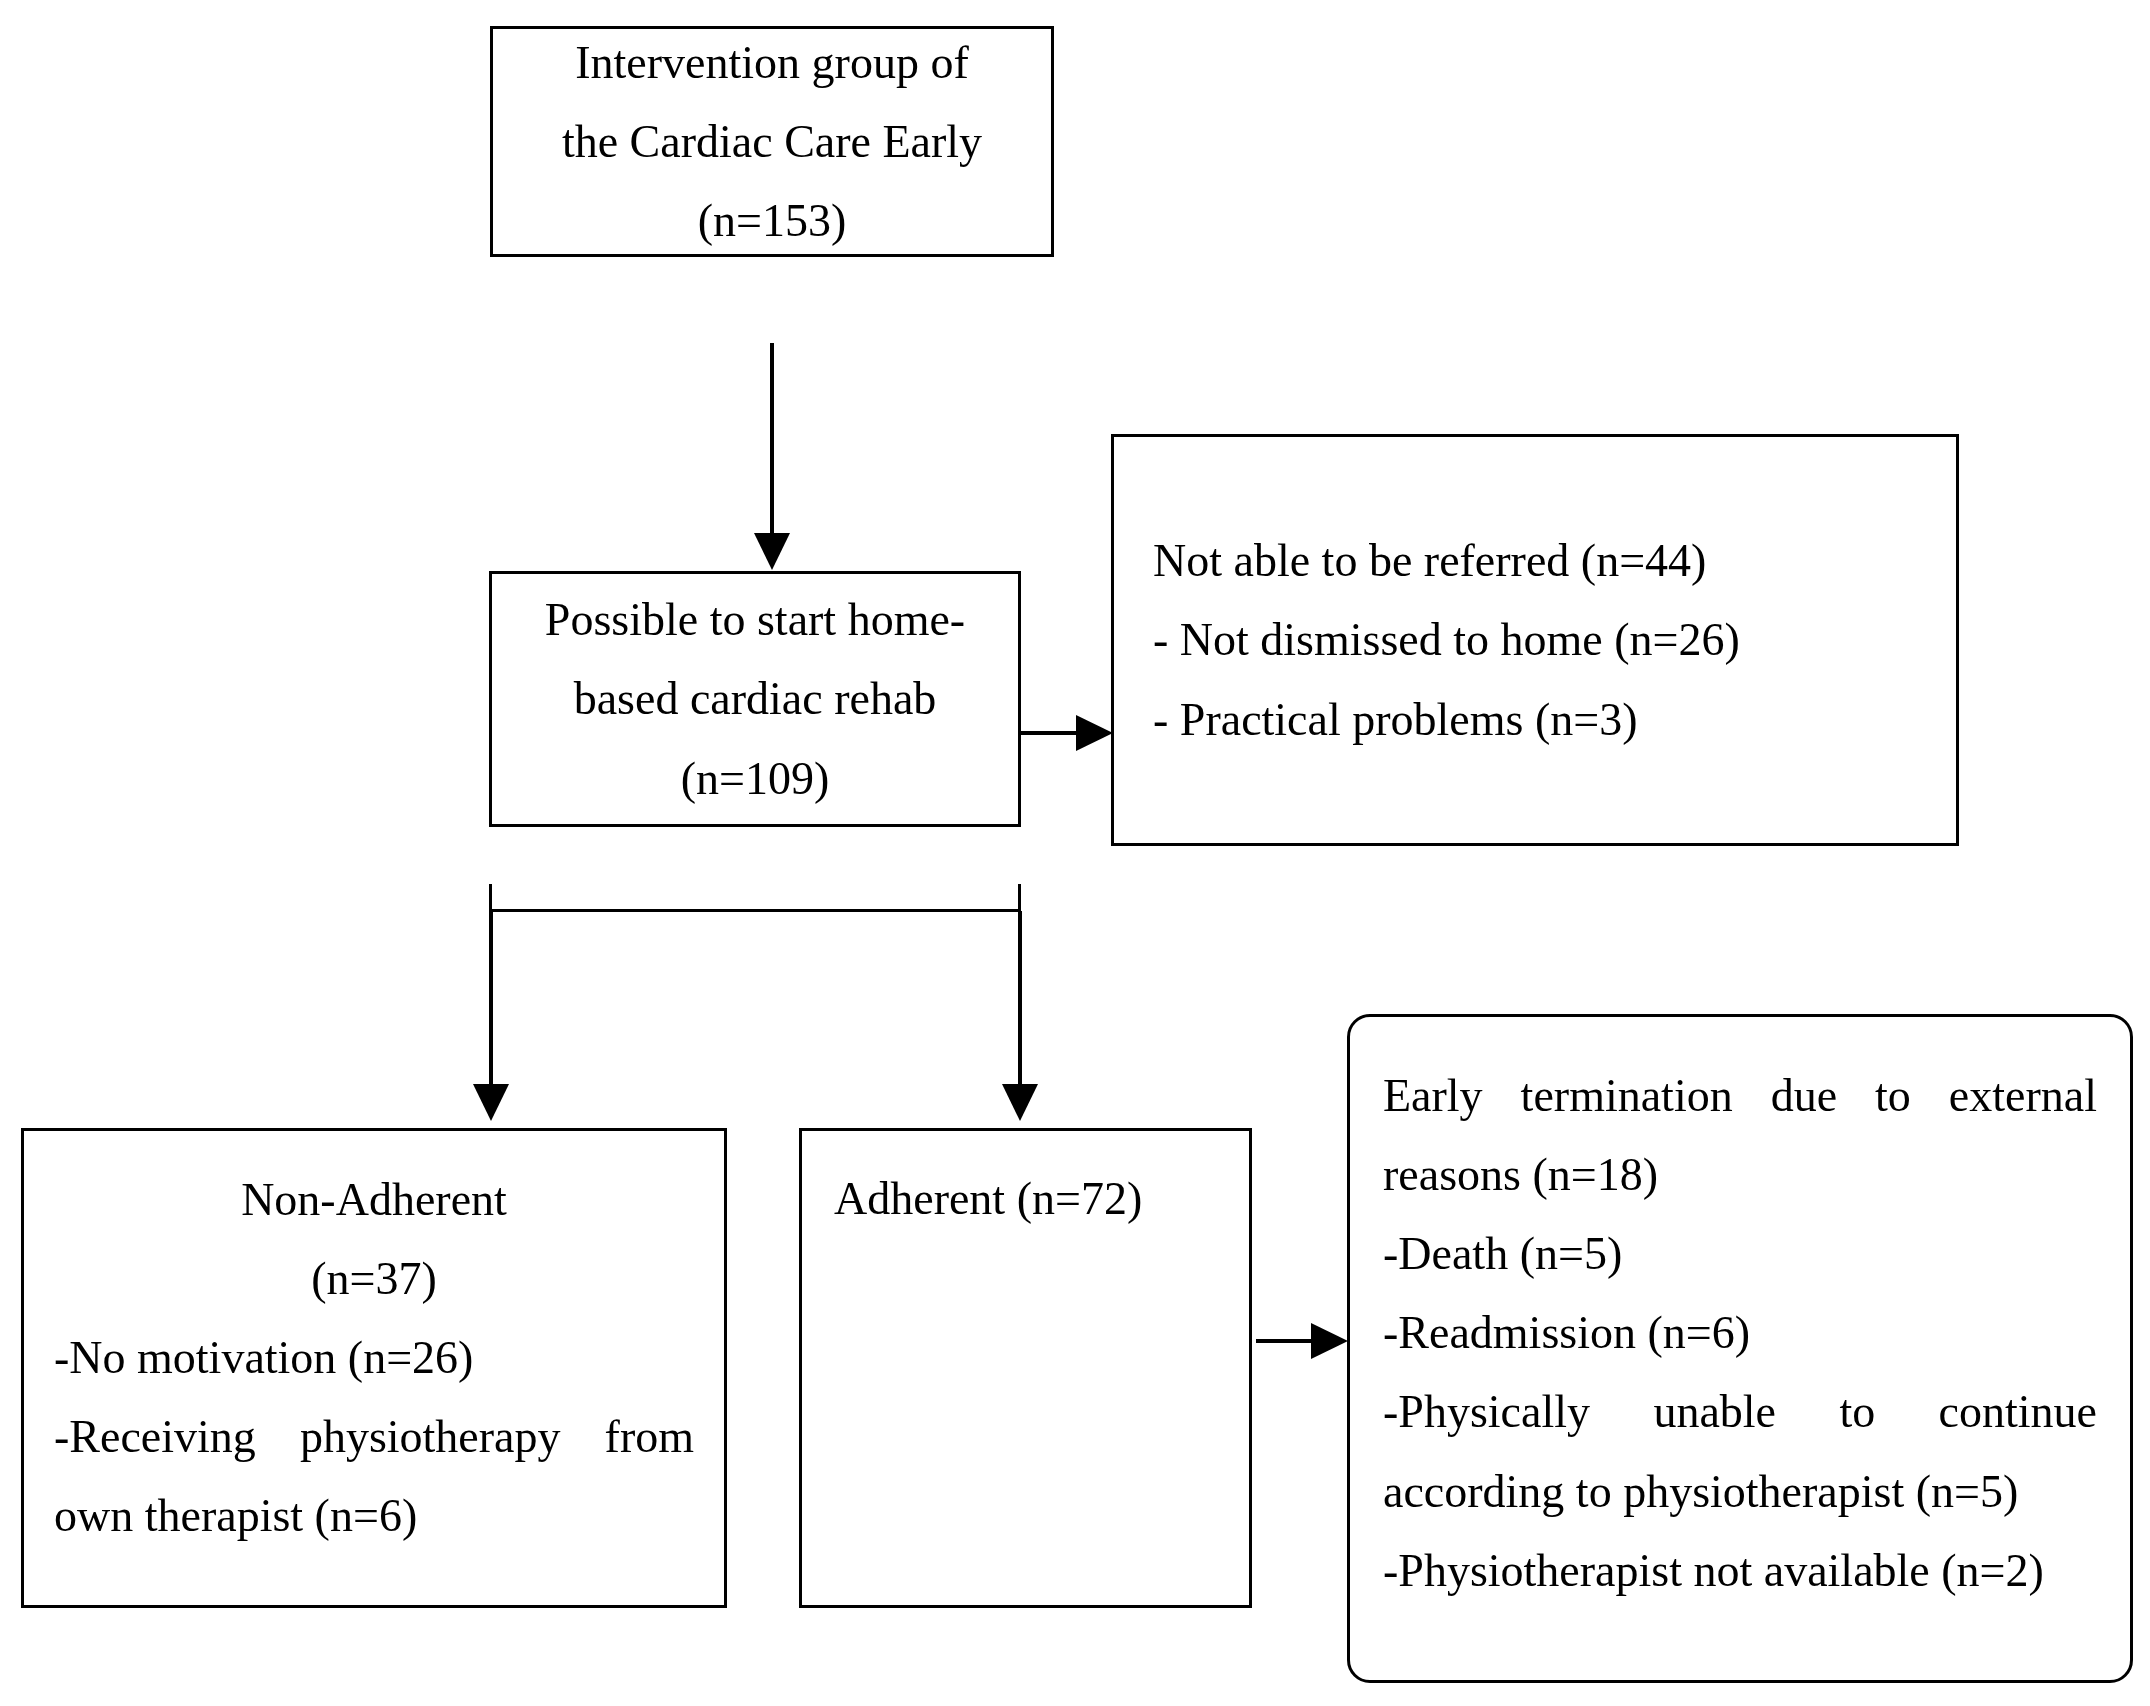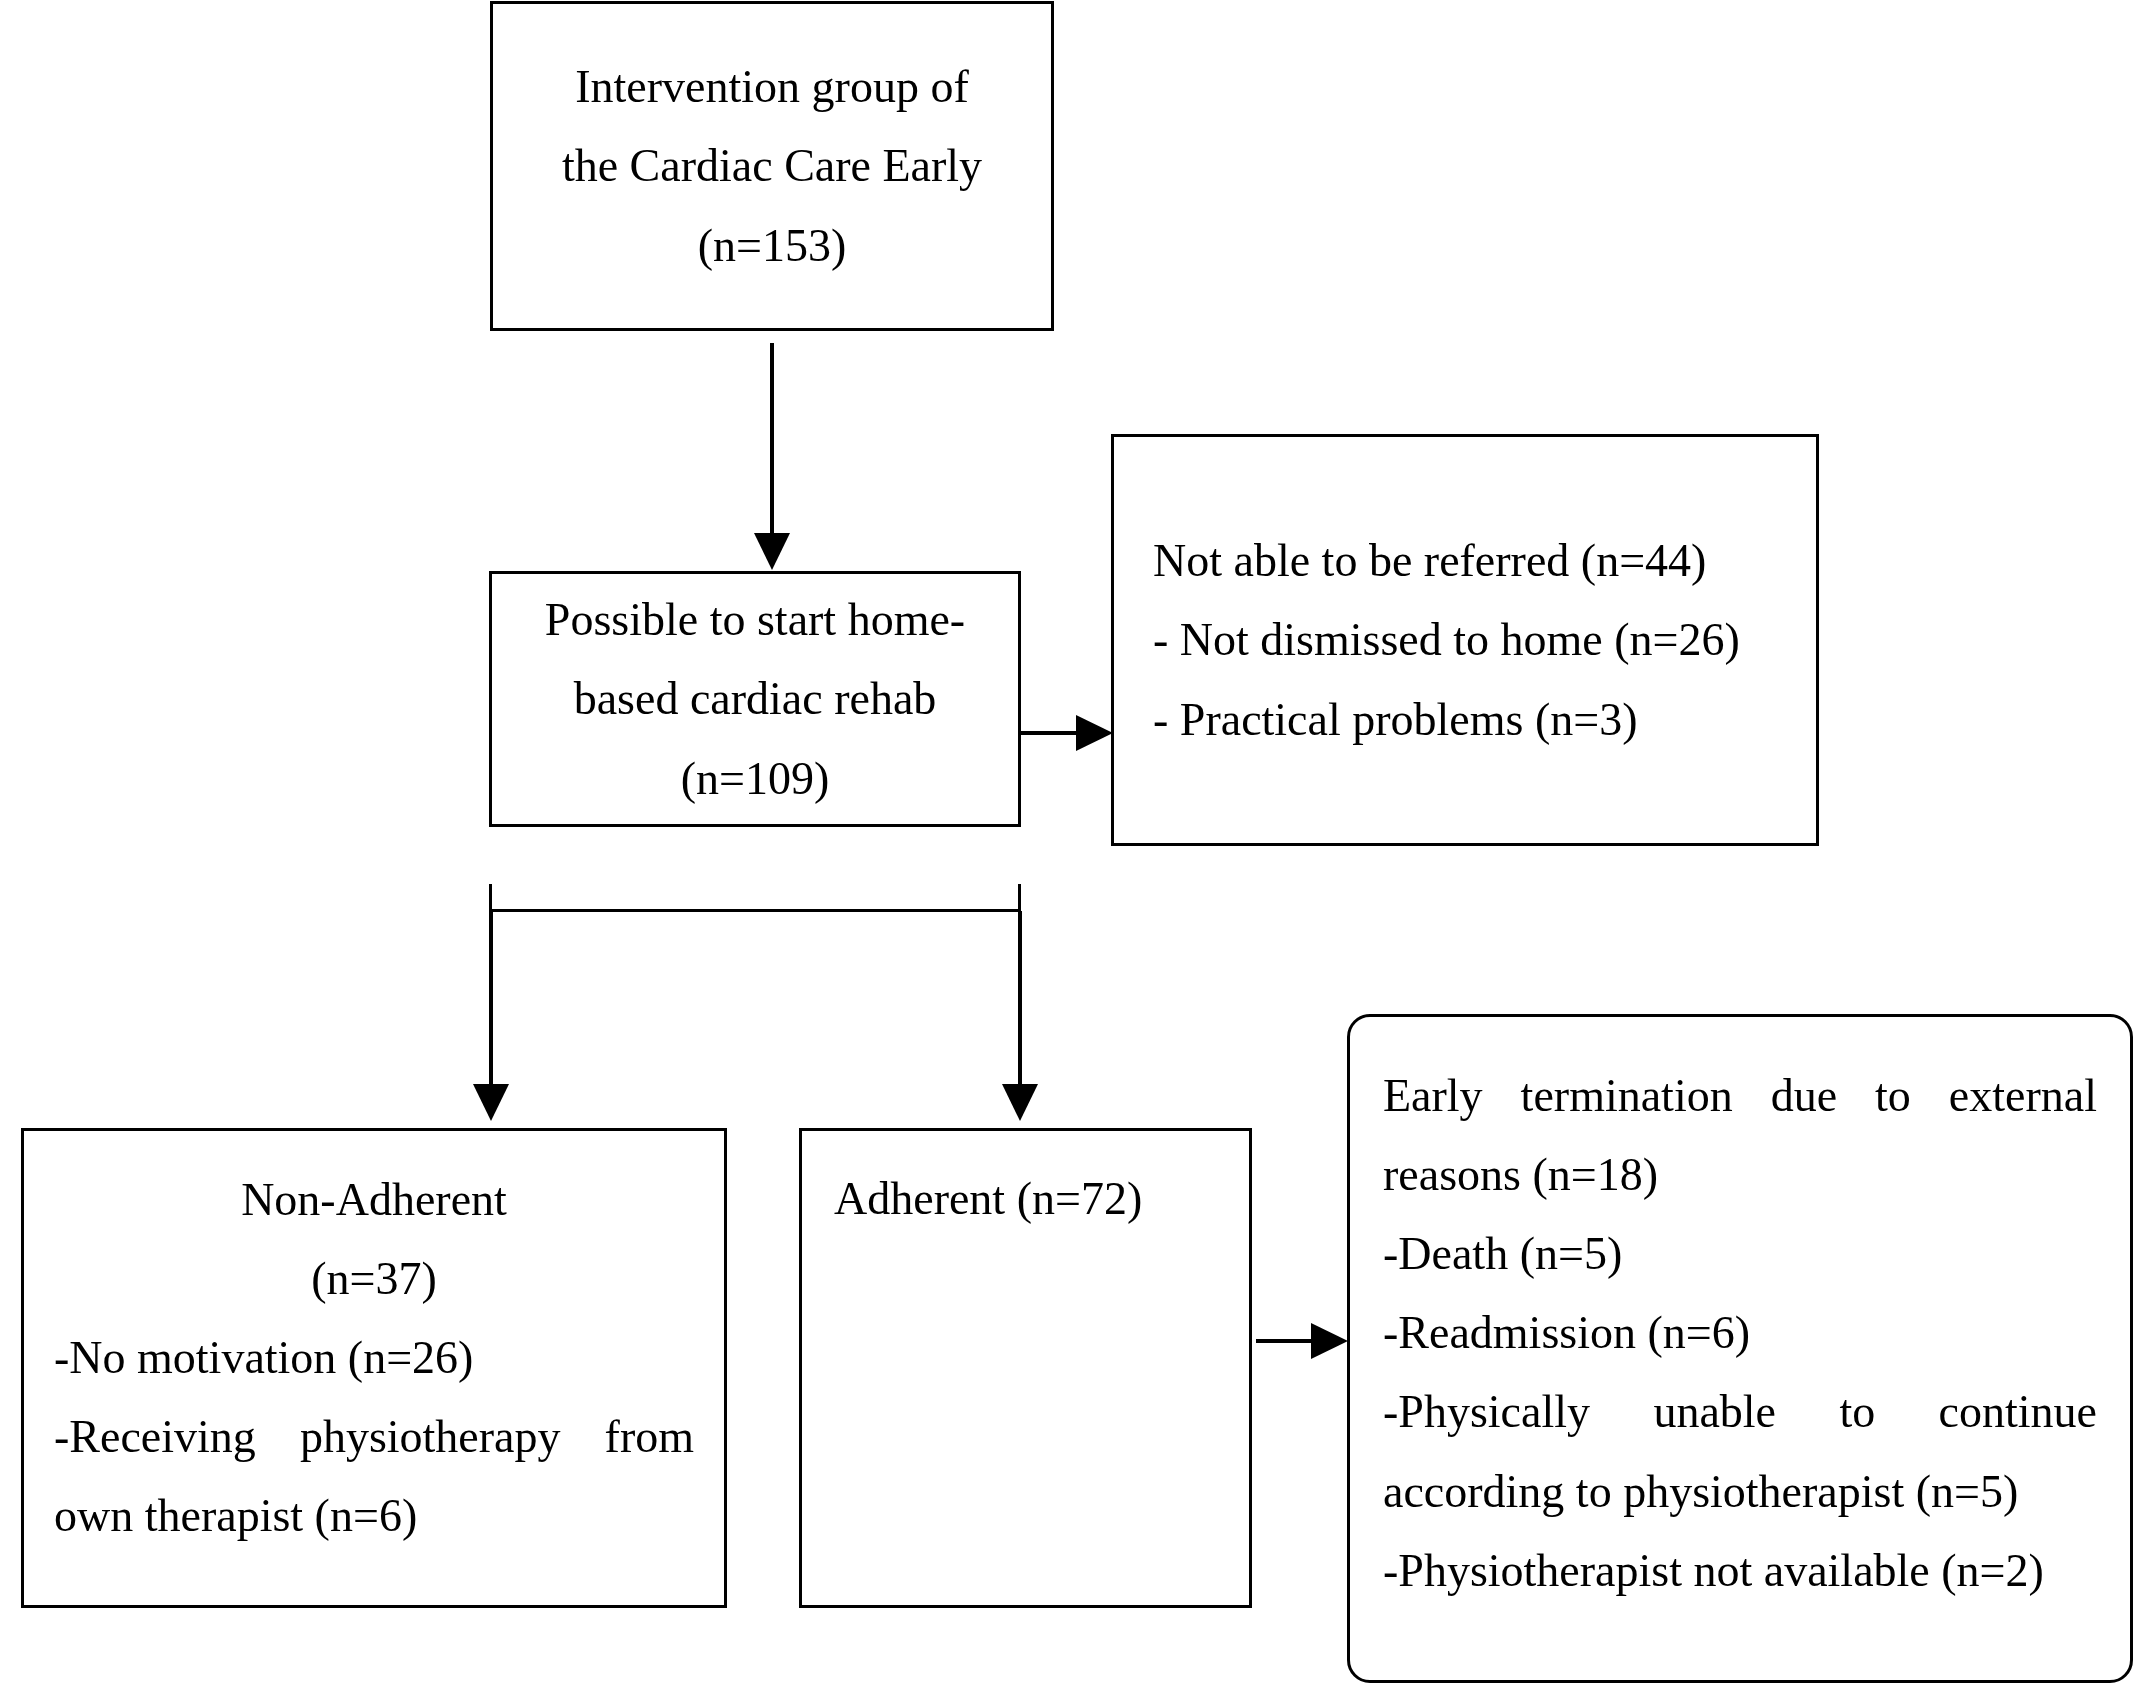--- a/index.html
+++ b/index.html
@@ -34,21 +34,21 @@
     font-size: 46px;
     line-height: 1.72;
     white-space: pre-wrap;
   }
   .center { text-align: center; }
   .left   { text-align: left; }
   .just   { text-align: justify; text-align-last: left; }
 
   
   #node-intervention {
-    left: 490px; top: 1px; width: 564px; height: 330px;
+    left: 490px; top: 26px; width: 564px; height: 231px;
   }
   #node-intervention .node-inner {
     justify-content: center;
     padding: 0 37px;
   }
 
   #node-possible {
     left: 489px; top: 571px; width: 532px; height: 256px;
   }
   #node-possible .node-inner {
@@ -60,21 +60,21 @@
     position: absolute;
     left: 489px; top: 884px; width: 532px; height: 28px;
     box-sizing: border-box;
     border-left: 3.5px solid #000;
     border-right: 3.5px solid #000;
     border-bottom: 3.5px solid #000;
     background: #fff;
   }
 
   #node-notreferred {
-    left: 1111px; top: 434px; width: 708px; height: 412px;
+    left: 1111px; top: 434px; width: 848px; height: 412px;
   }
   #node-notreferred .node-inner {
     justify-content: center;
     padding: 0 39px;
   }
 
   #node-nonadherent {
     left: 21px; top: 1128px; width: 706px; height: 480px;
   }
   #node-nonadherent .node-inner {

